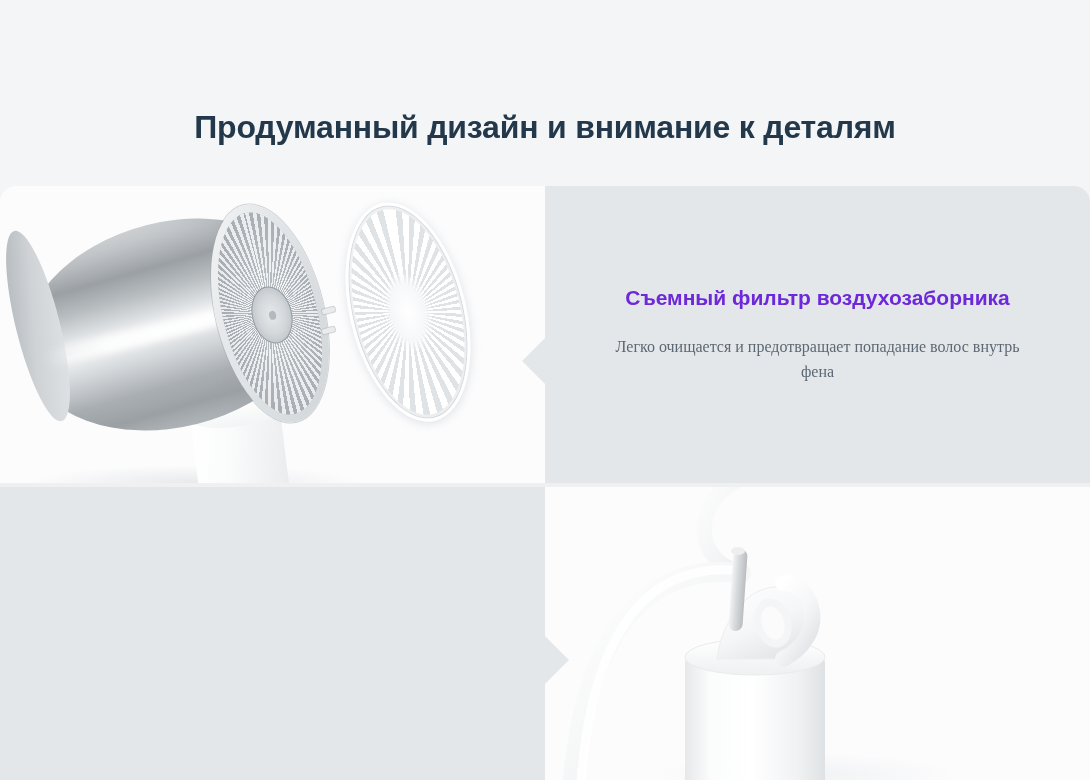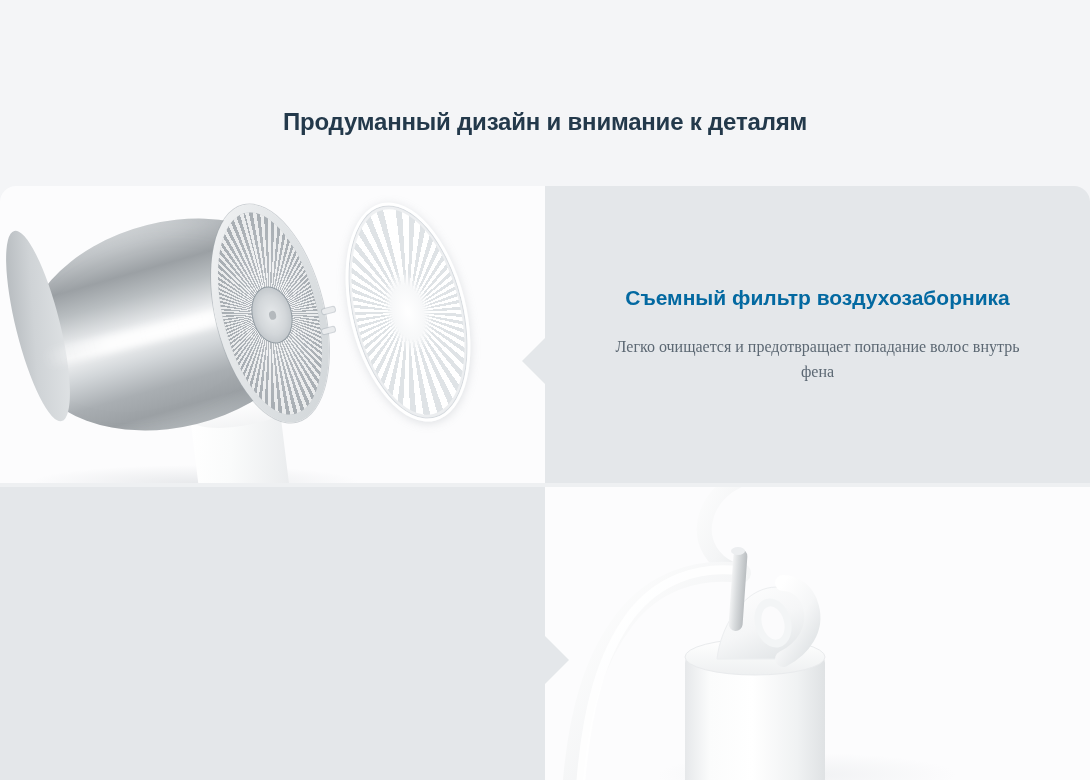--- a/index.html
+++ b/index.html
@@ -16,21 +16,21 @@
     position: relative;
   }
 
   
   .page-title {
     position: absolute;
     left: 0;
     top: 86px;
     width: 1090px;
     text-align: center;
-    font-size: 24px;
+    font-size: 32px;
     font-weight: bold;
     letter-spacing: -0.2px;
     color: #23394b;
     line-height: 40px;
     white-space: nowrap;
   }
 
   
   .panel-grid {
     position: absolute;
@@ -110,21 +110,21 @@
     text-align: center;
     padding: 0 60px;
     box-sizing: border-box;
   }
   .caption-filter { top: 97px; }
   .caption-hook   { top: 290px; }
 
   .caption-title {
     font-size: 21px;
     font-weight: bold;
-    color: #0369a1;
+    color: #6d28d9;
     line-height: 29px;
     margin: 0 0 22px 0;
   }
   .caption-body {
     font-size: 16px;
     font-weight: normal;
     color: #5c6873;
     line-height: 25px;
     margin: 0;
     font-family: Liberation Serif, serif;

